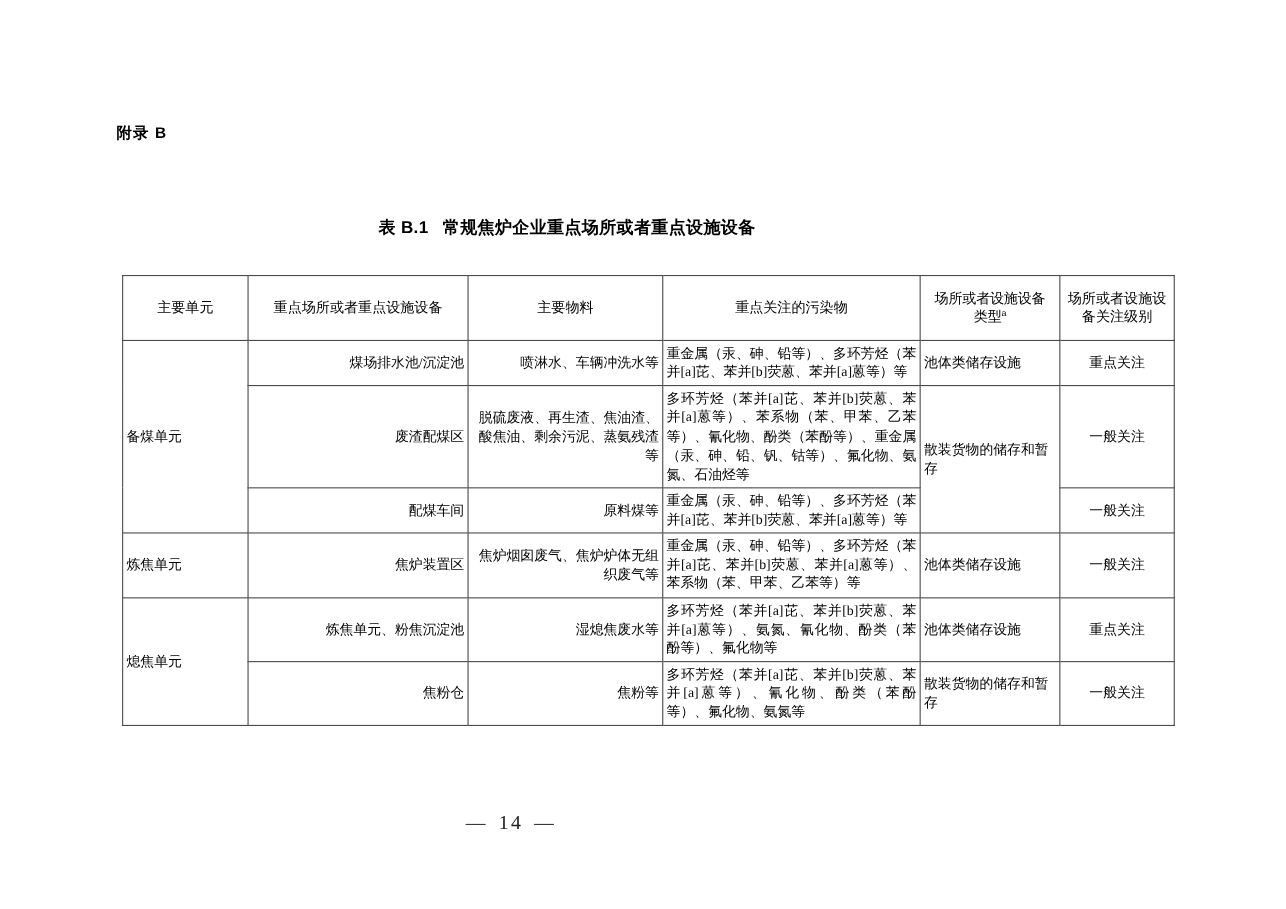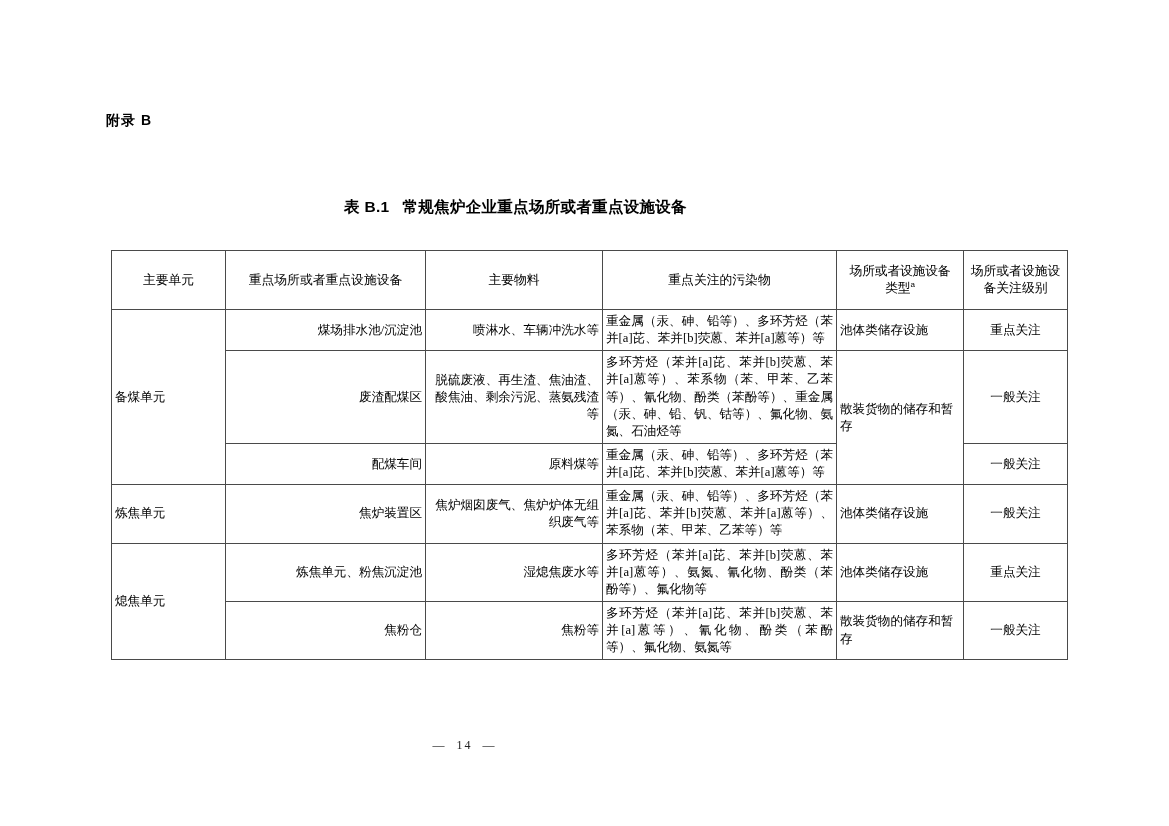--- a/index.html
+++ b/index.html
@@ -121,21 +121,21 @@
   col.w5 { width: 127px; }
   col.w6 { width: 104px; }
 
   
   .page-footer {
     position: absolute;
     left: 0;
     top: 738px;
     width: 929px;
     text-align: center;
-    font-size: 12px;
+    font-size: 18px;
     letter-spacing: 2px;
     color: #222;
   }
   .page-footer .dash { padding: 0 10px; }
 </style>
 </head>
 <body>
 
 <div class="page">
 

